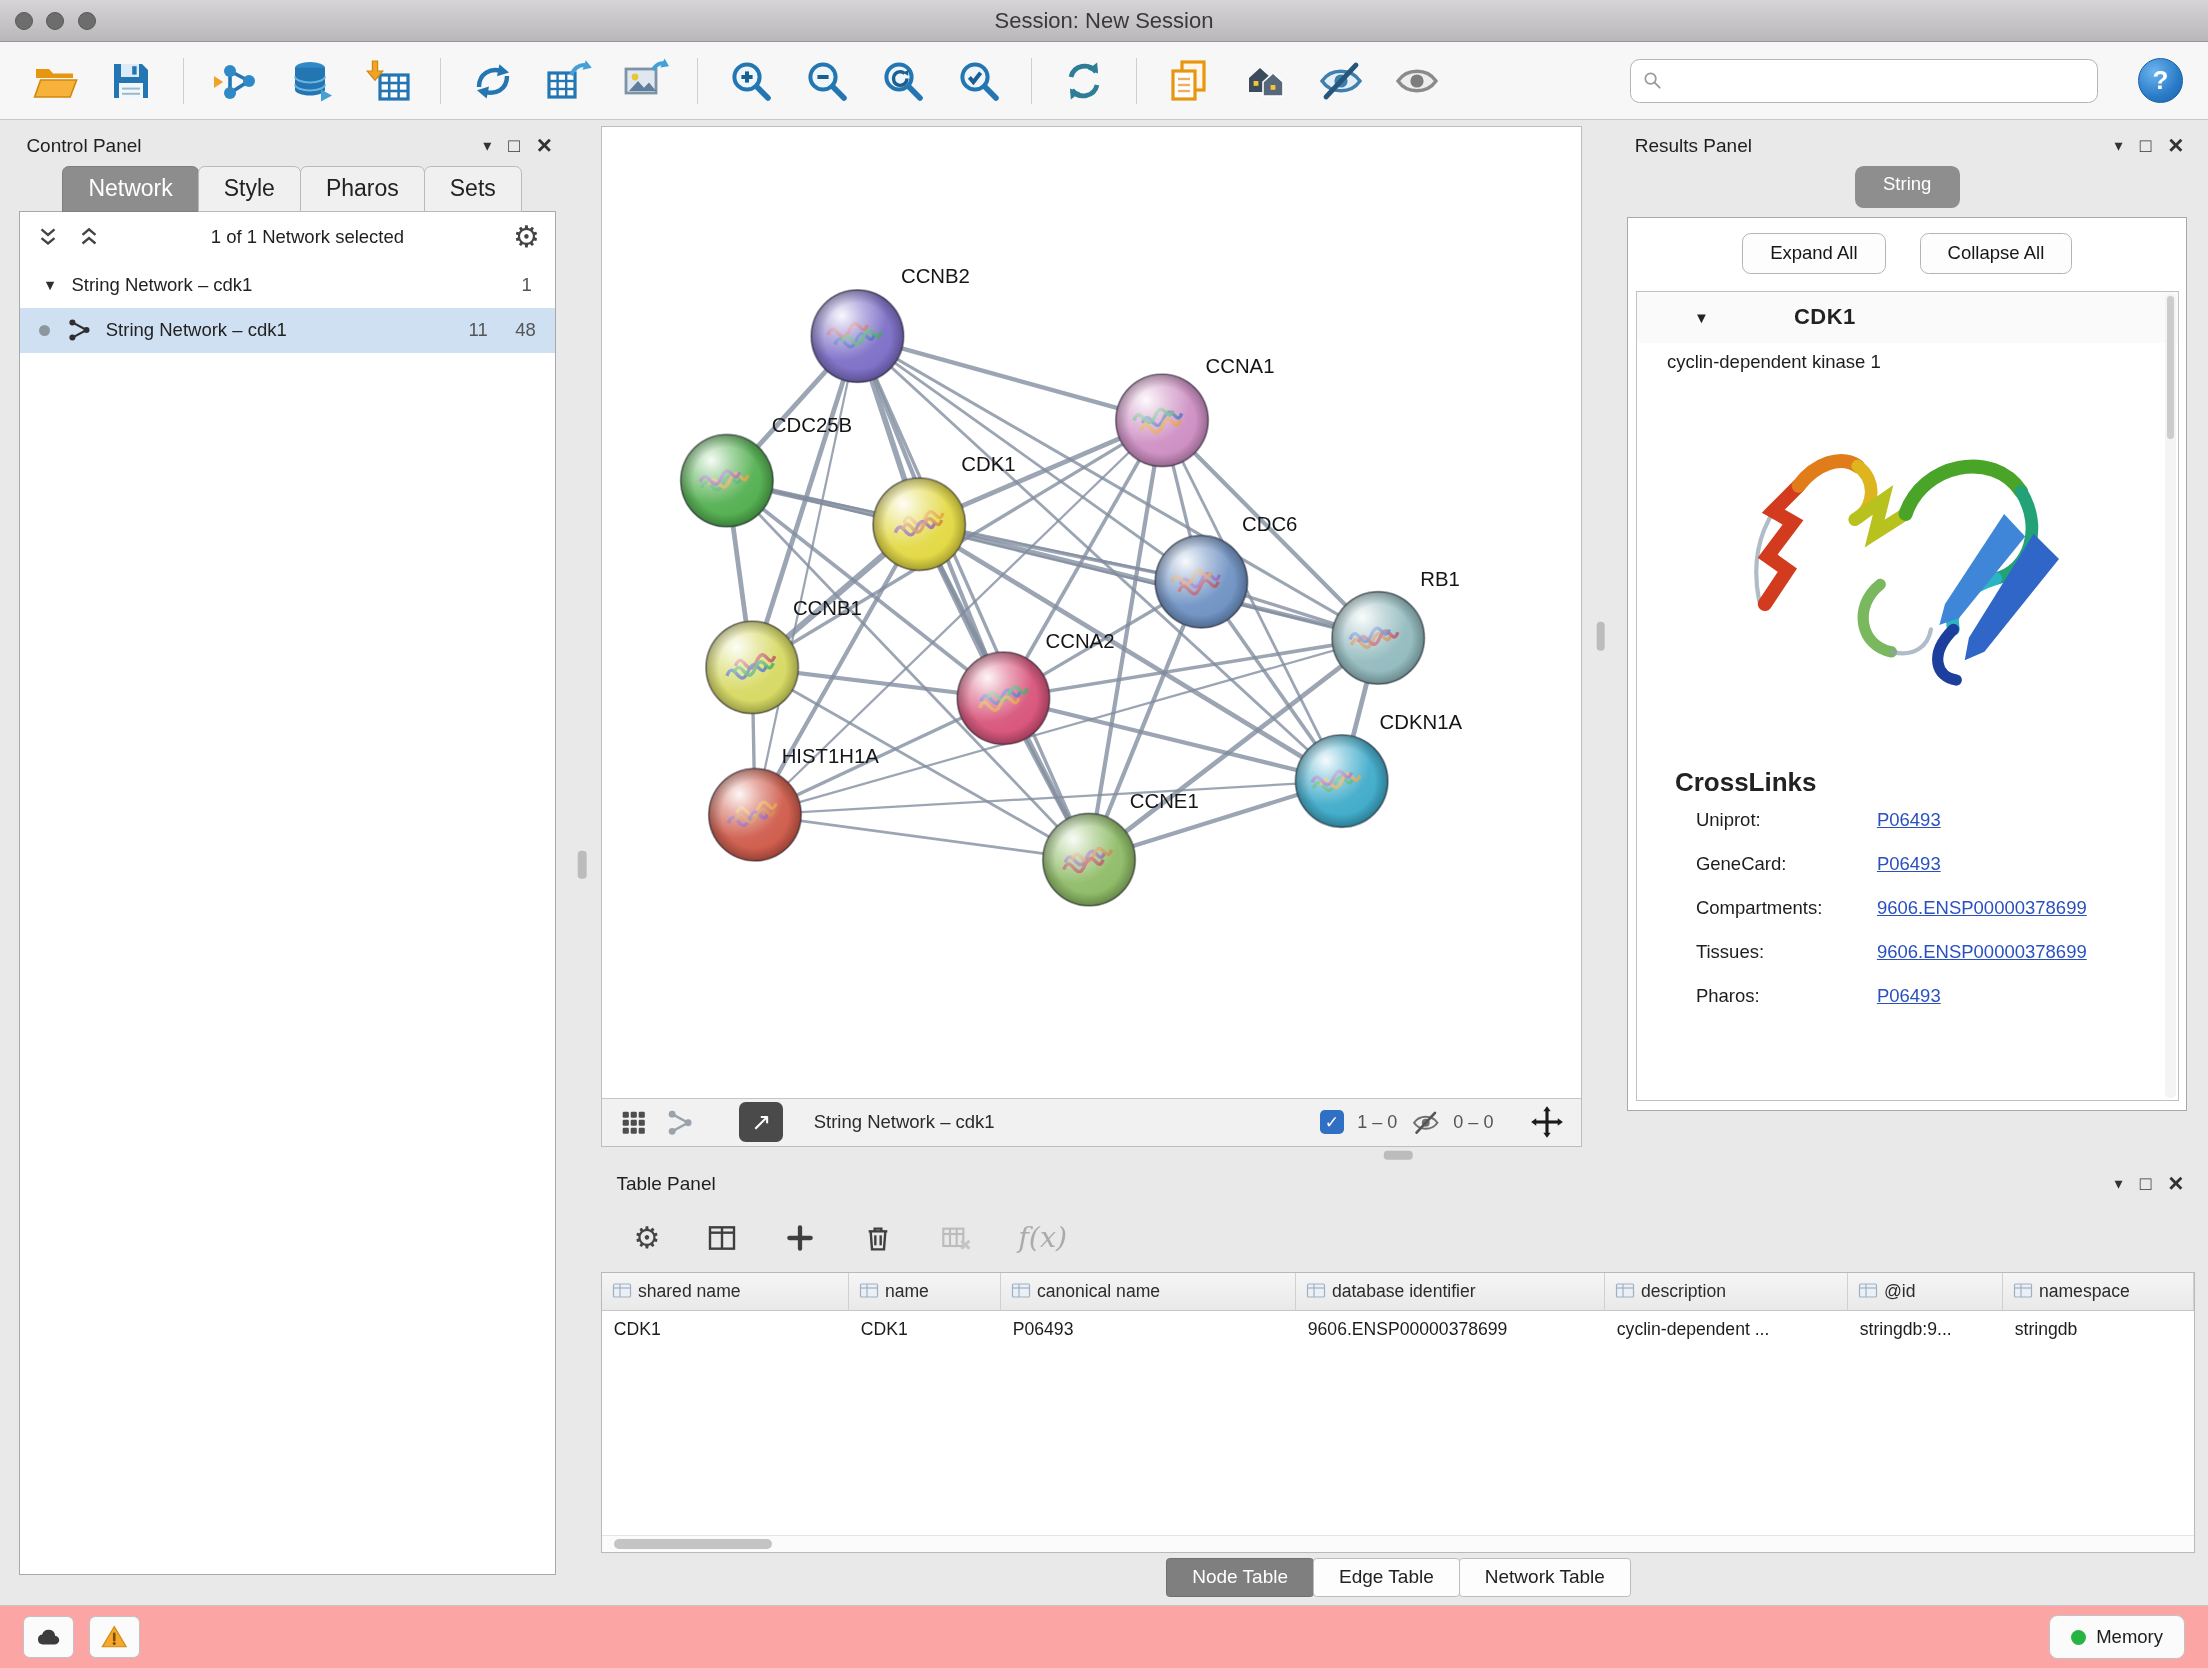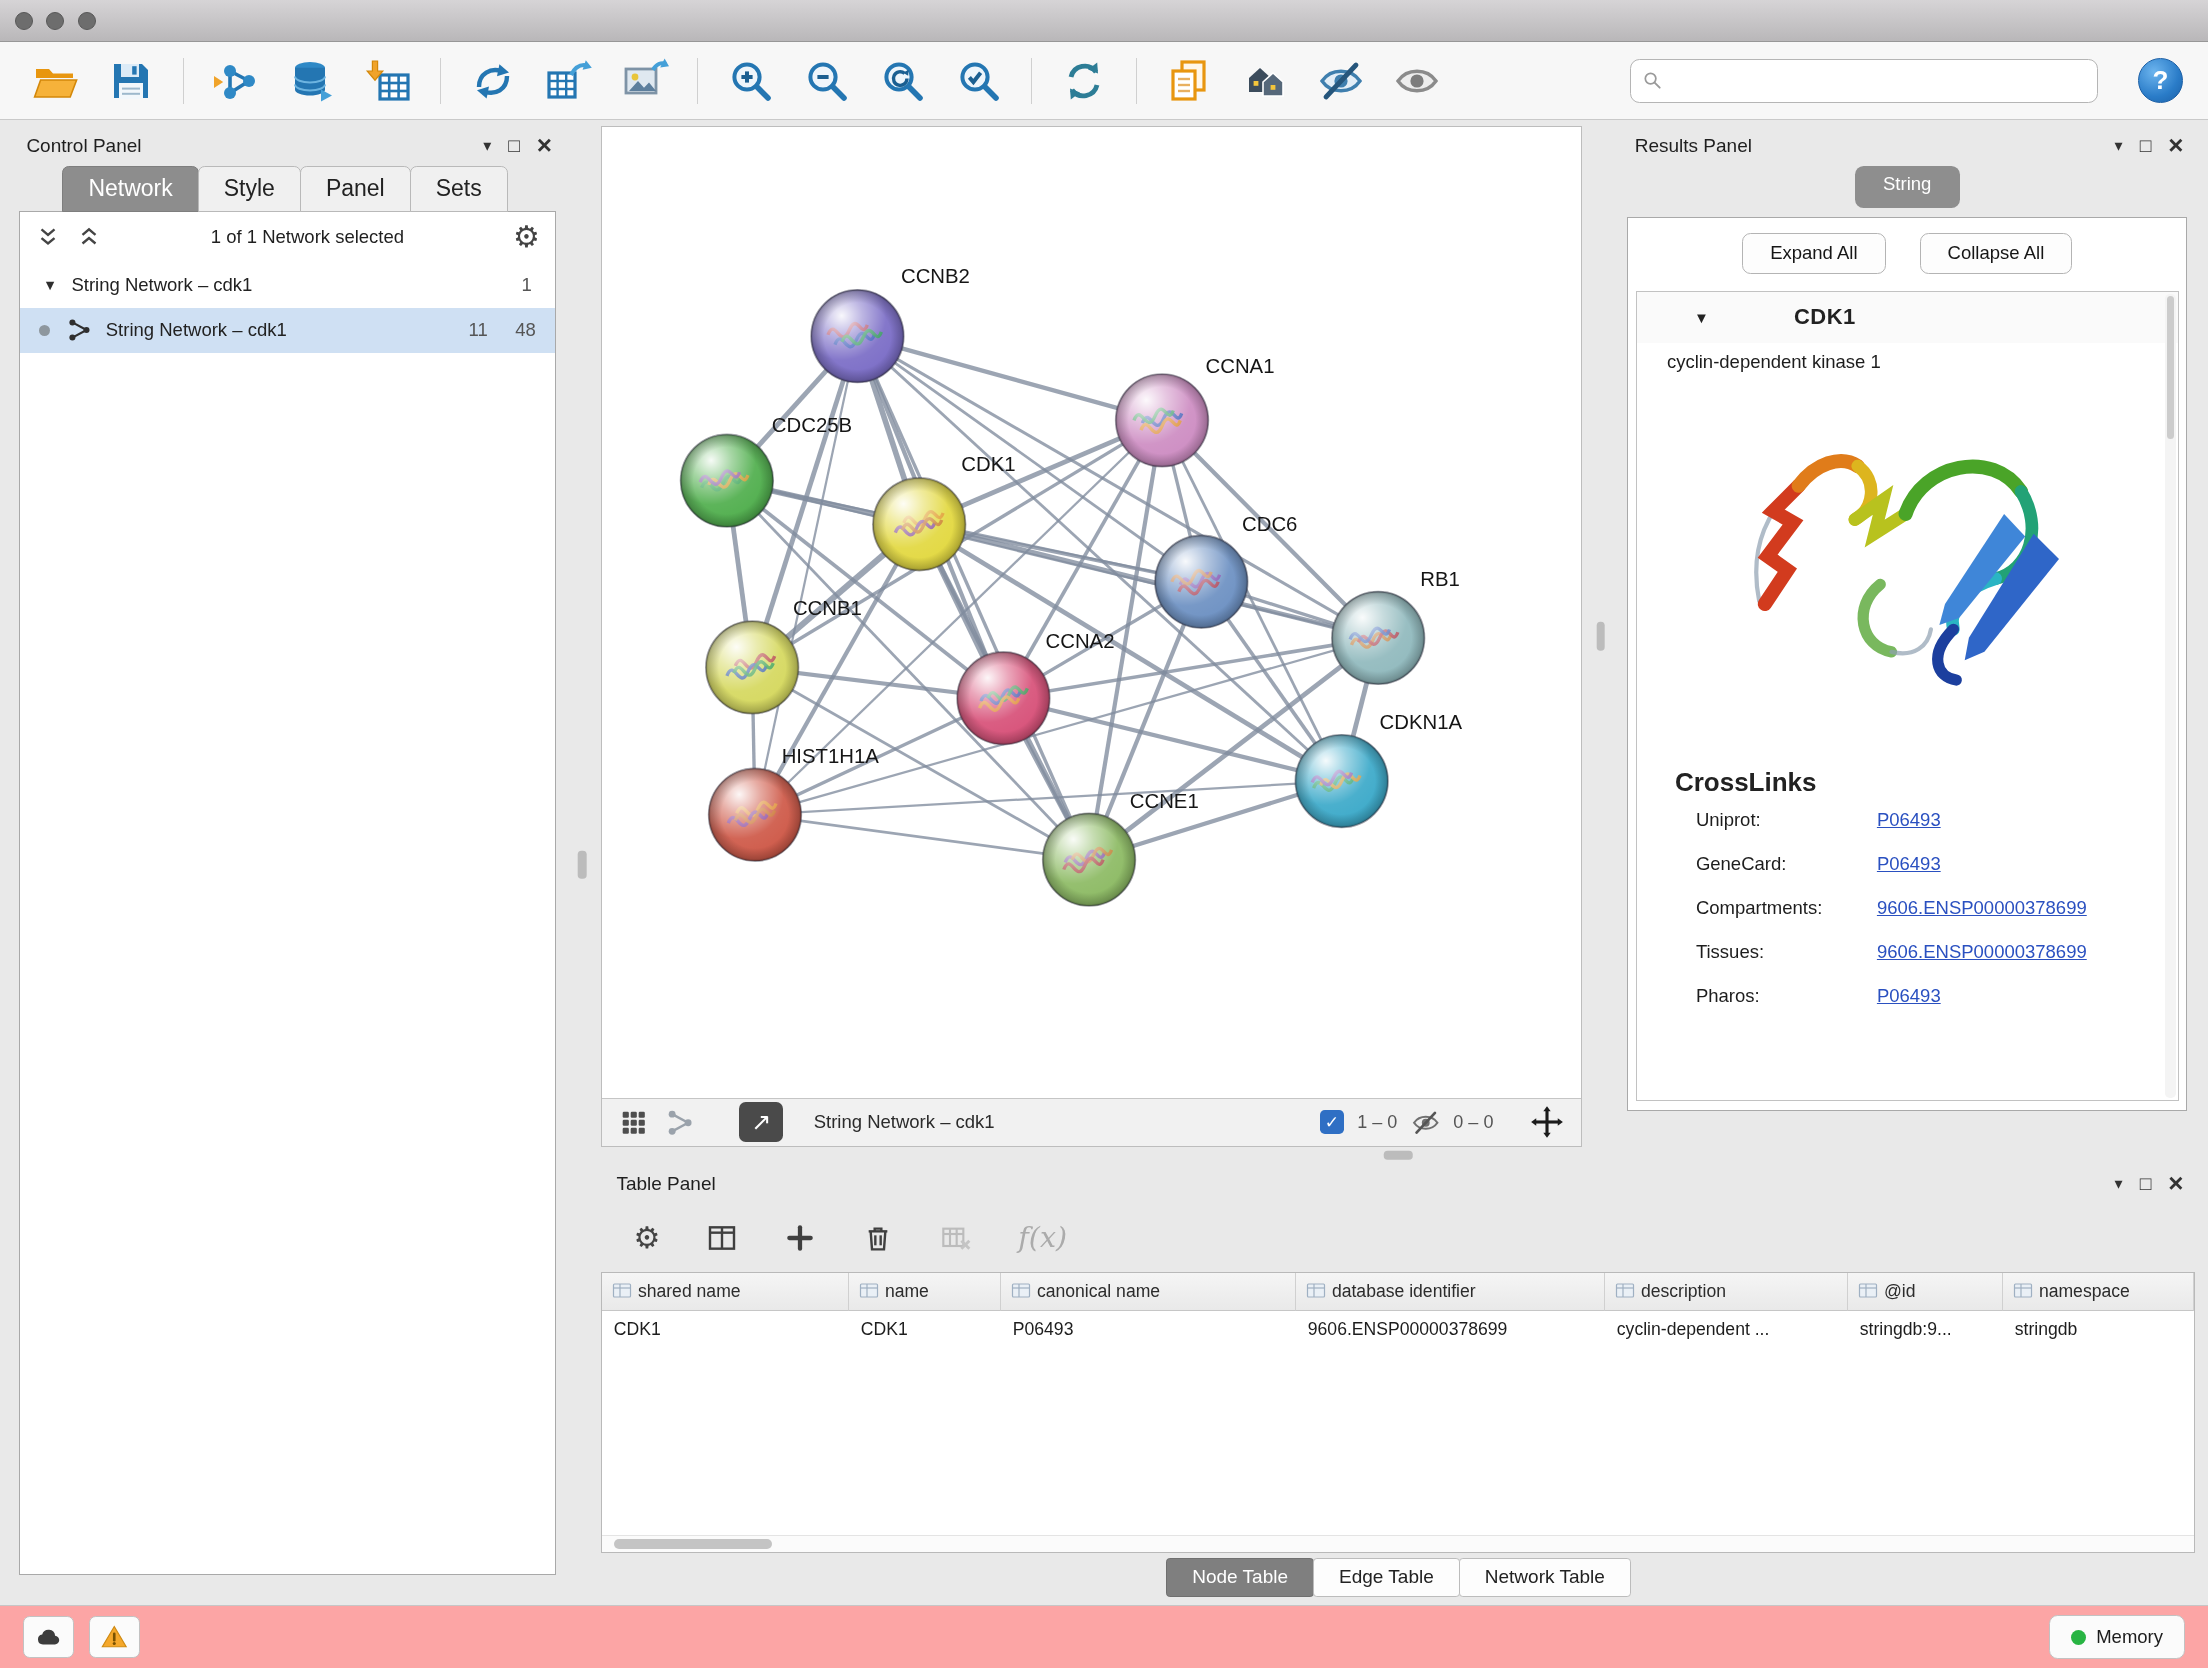--- a/index.html
+++ b/index.html
@@ -121,20 +121,21 @@
 </style>
 </head>
 <body>
 
 <div class="titlebar">
   <div class="traffic">
     <span></span>
     <span></span>
     <span></span>
   </div>
+  <div class="win-title">Session: New Session</div>
 </div>
 
 <div class="toolbar">
   <div class="tbtn">
     <svg class="ic" viewBox="0 0 24 24">
       <path d="M2.5 6 h6.5 l2 2.2 H21 v2.3 H2.5 z" fill="#e8960f"></path>
       <path d="M4.8 11.5 H22.8 L19.6 20 H1.8 z" fill="#f6b23a" stroke="#d4880a" stroke-width="0.8"></path>
     </svg>
   </div>
   <div class="tbtn">
@@ -299,21 +300,21 @@
       <span>Control Panel</span>
       <div class="ph-icons">
         <span class="ph-float">▾</span>
         <span class="ph-max">□</span>
         <span class="ph-close">×</span>
       </div>
     </div>
     <div class="cp-tabs">
       <div class="cp-tab sel">Network</div>
       <div class="cp-tab">Style</div>
-      <div class="cp-tab">Panel</div>
+      <div class="cp-tab">Pharos</div>
       <div class="cp-tab">Sets</div>
     </div>
     <div class="cp-content">
       <div class="cp-topbar">
         <svg class="chev" viewBox="0 0 24 24">
           <path d="M6 5 l6 5 6 -5" stroke="#444" stroke-width="2.2" fill="none"></path>
           <path d="M6 13 l6 5 6 -5" stroke="#444" stroke-width="2.2" fill="none"></path>
         </svg>
         <svg class="chev" viewBox="0 0 24 24">
           <path d="M6 10 l6 -5 6 5" stroke="#444" stroke-width="2.2" fill="none"></path>

